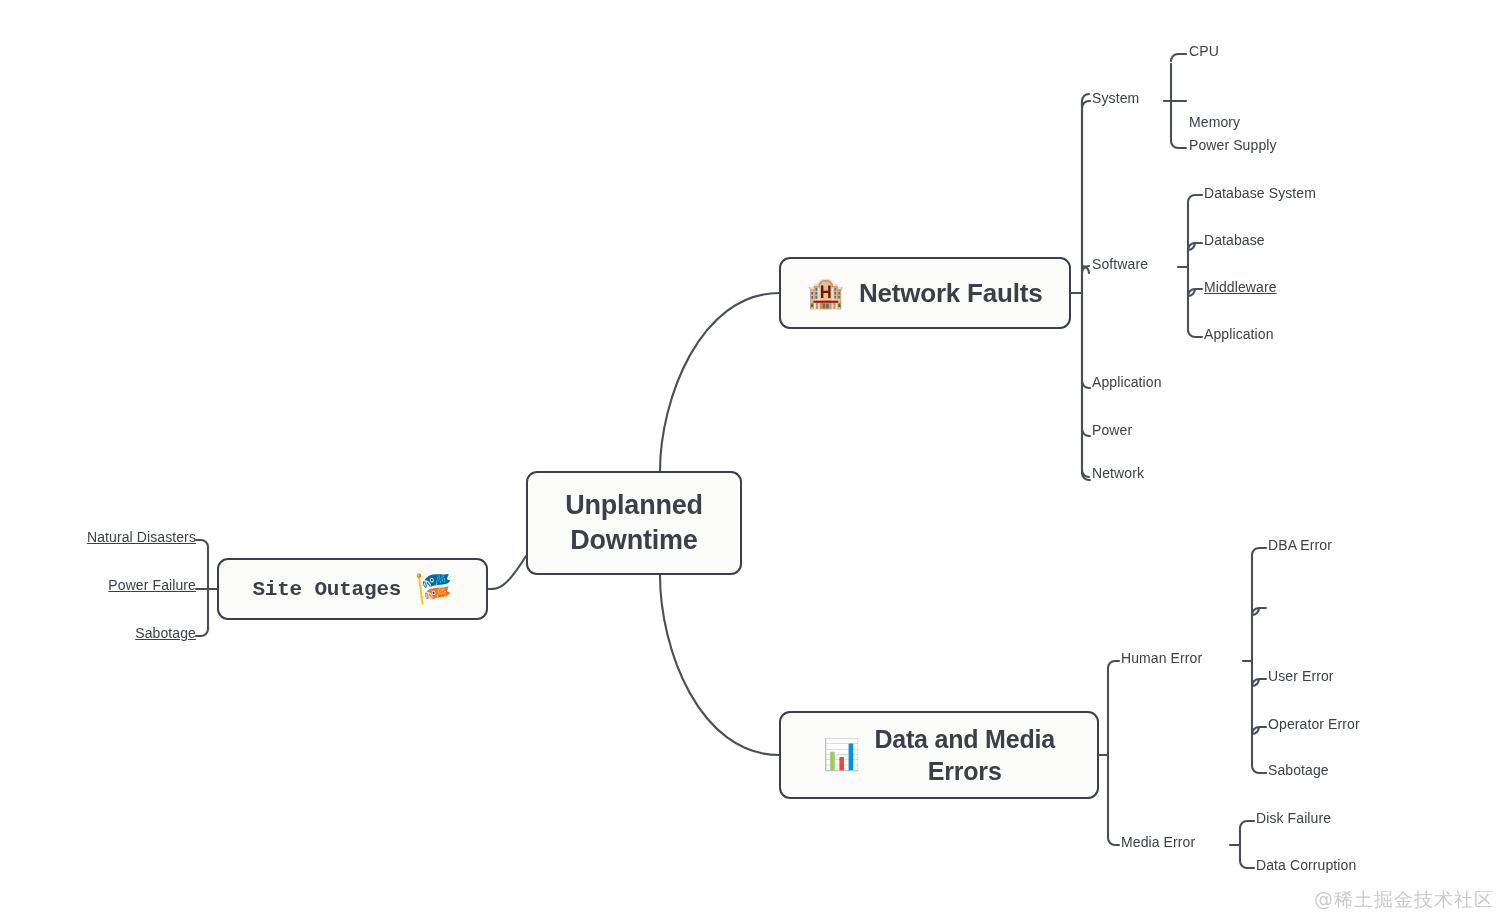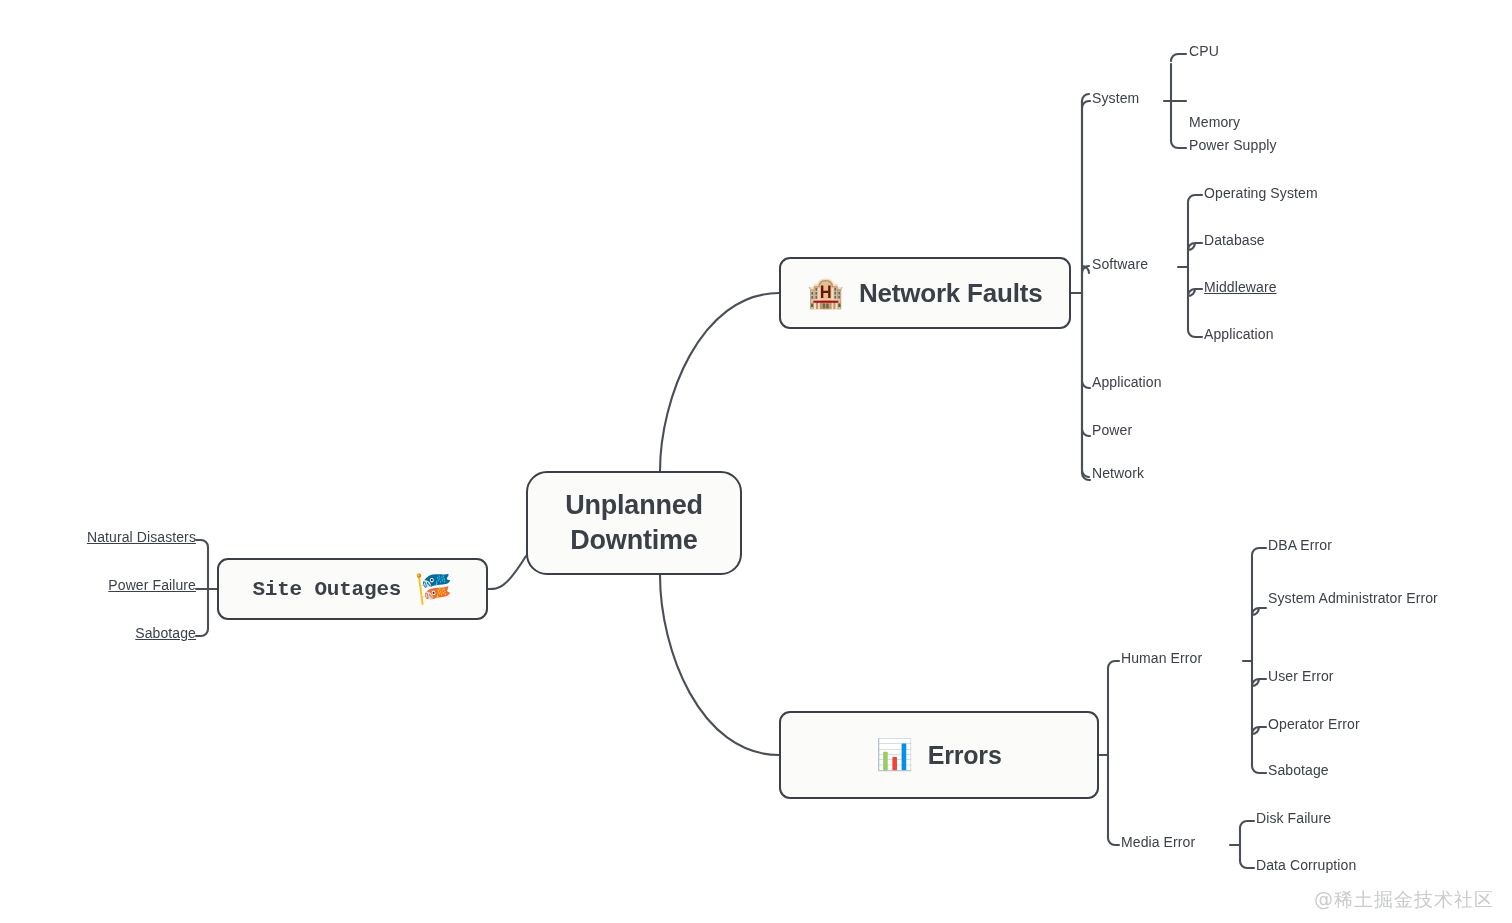--- a/index.html
+++ b/index.html
@@ -50,21 +50,21 @@
     line-height: 1;
     font-family: "DejaVu Sans", sans-serif;
   }
   .node-label {
     letter-spacing: -0.2px;
   }
 
   
   #node-root {
     left: 526px; top: 471px;
-    width: 216px; height: 104px; border-radius: 21px;
+    width: 216px; height: 104px;
   }
   #node-root .node-label {
     font-size: 27px;
     line-height: 1.28;
     text-align: center;
   }
 
   
   #node-system-faults {
     left: 779px; top: 257px;
@@ -204,49 +204,49 @@
     <div class="node-inner">
       <span class="node-label">Site Outages</span>
       <span class="node-emoji">🎏</span>
     </div>
   </div>
 
   <div class="node" id="node-data-media">
     <div class="node-inner">
       <span class="node-emoji">📊</span>
       <span class="node-label">
+        <div>Data and Media</div>
         <div>Errors</div>
       </span>
     </div>
   </div>
 
   <div class="leaf left" style="left:0px; top:528px; width:196px;">Natural Disasters</div>
   <div class="leaf left" style="left:0px; top:576px; width:196px;">Power Failure</div>
   <div class="leaf left" style="left:0px; top:624px; width:196px;">Sabotage</div>
 
   <div class="leaf right" style="left:1092px; top:89px;">System</div>
   <div class="leaf right" style="left:1092px; top:255px;">Software</div>
   <div class="leaf right" style="left:1092px; top:373px;">Application</div>
   <div class="leaf right" style="left:1092px; top:421px;">Power</div>
   <div class="leaf right" style="left:1092px; top:464px;">Network</div>
 
   <div class="leaf right" style="left:1189px; top:42px;">CPU</div>
   <div class="leaf right" style="left:1189px; top:89px;margin-top:24px;">Memory</div>
   <div class="leaf right" style="left:1189px; top:136px;">Power Supply</div>
 
-  <div class="leaf right" style="left:1204px; top:184px;">Operating System</div>
+  <div class="leaf right" style="left:1204px; top:184px;">Database System</div>
   <div class="leaf right" style="left:1204px; top:231px;">Database</div>
   <div class="leaf right" style="left:1204px; top:278px;text-decoration:underline;">Middleware</div>
   <div class="leaf right" style="left:1204px; top:325px;">Application</div>
 
   <div class="leaf right" style="left:1121px; top:649px;">Human Error</div>
   <div class="leaf right" style="left:1121px; top:833px;">Media Error</div>
 
   <div class="leaf right" style="left:1268px; top:536px;">DBA Error</div>
-  <div class="leaf right wrap" style="left:1268px; top:589px;">System Administrator Error</div>
   <div class="leaf right" style="left:1268px; top:667px;">User Error</div>
   <div class="leaf right" style="left:1268px; top:715px;">Operator Error</div>
   <div class="leaf right" style="left:1268px; top:761px;">Sabotage</div>
 
   <div class="leaf right" style="left:1256px; top:809px;">Disk Failure</div>
   <div class="leaf right" style="left:1256px; top:856px;">Data Corruption</div>
 
   <div id="watermark">@稀土掘金技术社区</div>
 
 </div>

